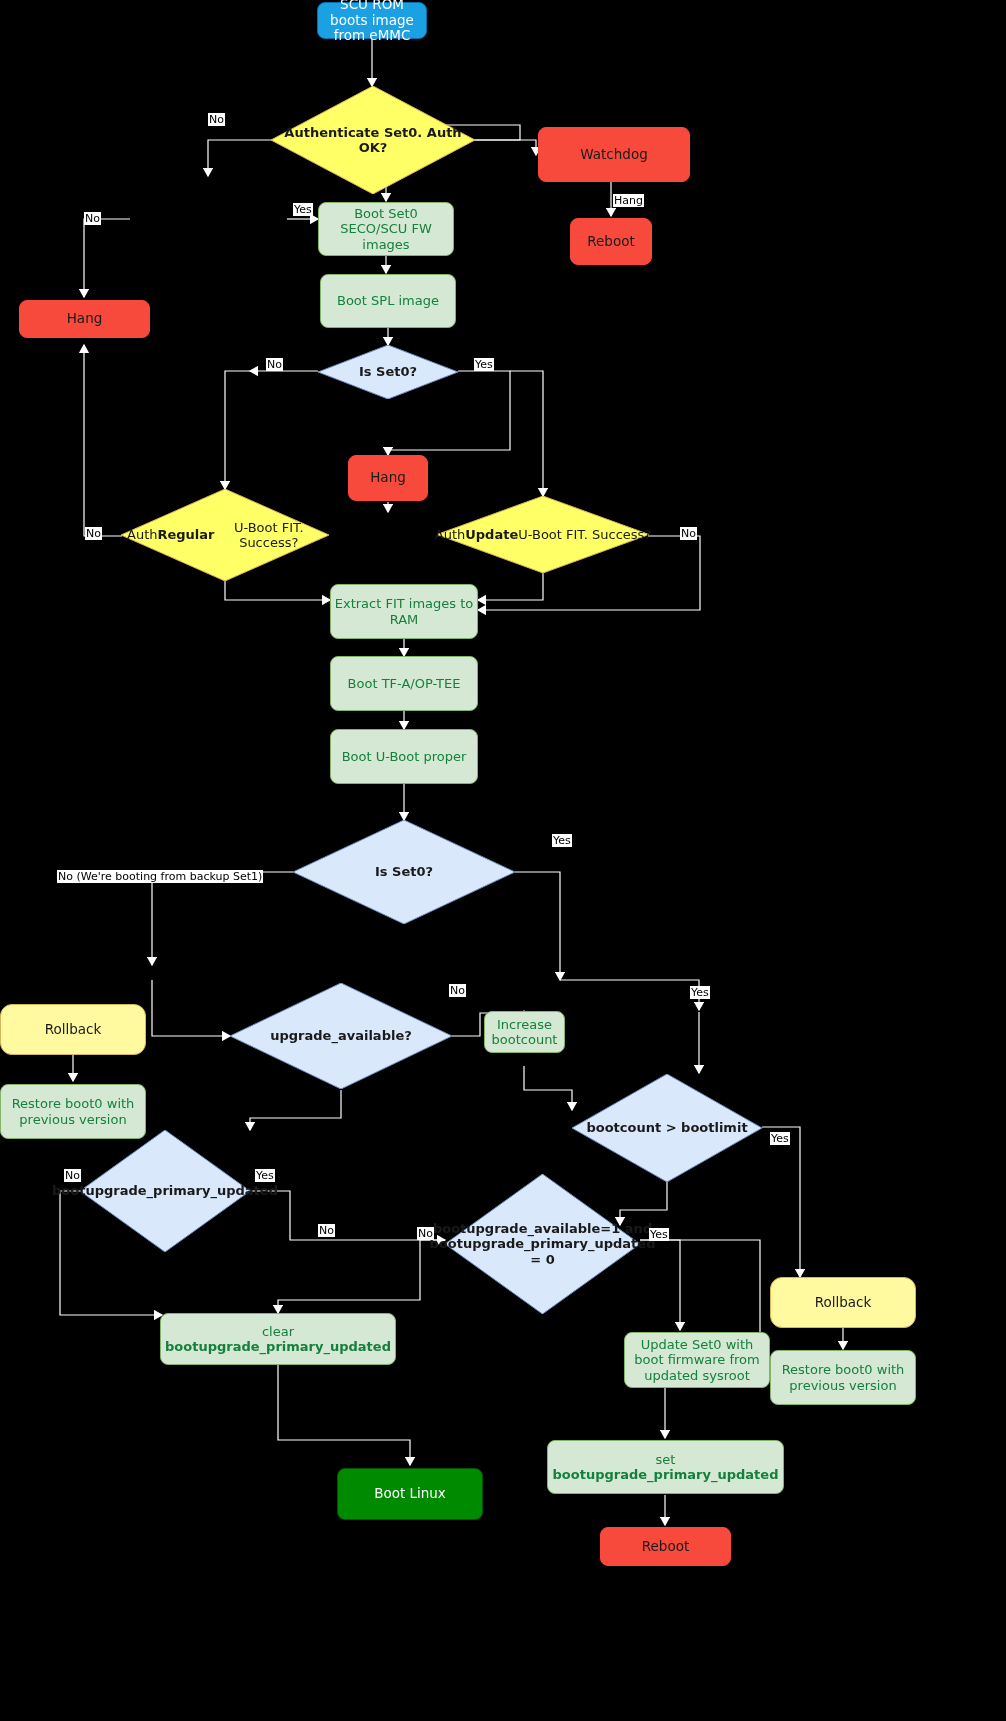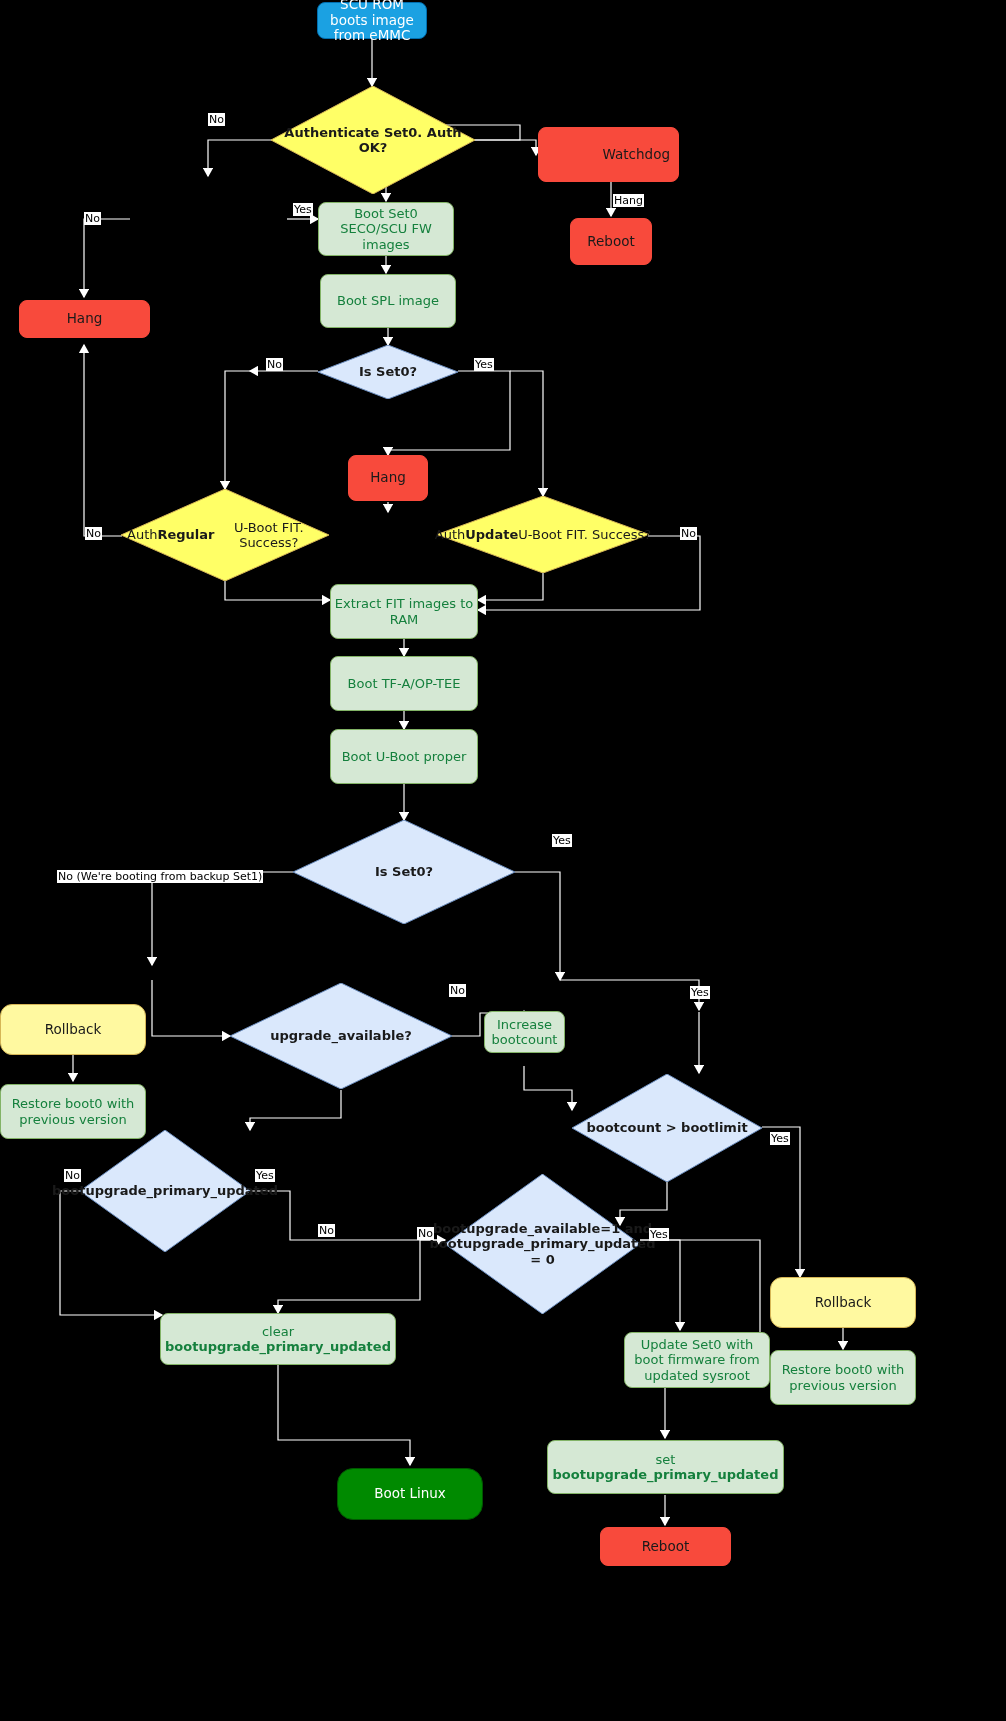--- a/index.html
+++ b/index.html
@@ -56,21 +56,21 @@
     border:1px solid #d6b656;
     border-radius:12px;
     color:#1a1a1a;
     font-size:13.5px;
     padding:4px 8px;
   }
   
   .green{
     background:#008a00;
     border:1px solid #005700;
-    border-radius:16px;
+    border-radius:8px;
     color:#ffffff;
     font-size:13.5px;
     padding:4px 8px;
   }
   
   .dia{
     position:absolute;
   }
   .dia .shape{
     position:absolute;
@@ -210,21 +210,21 @@
   <div class="dia yellow" style="left:271px;top:86px;width:204px;height:108px;">
     <span class="shape">
       <svg viewBox="0 0 204 108" preserveAspectRatio="none">
         <polygon points="102,0 204,54 102,108 0,54" fill="#ffff66" stroke="#d6b656" stroke-width="1"></polygon>
       </svg>
     </span>
     <span class="txt bold">Authenticate Set0. Auth OK?</span>
   </div>
 
 
-  <div class="node err" style="left:538px;top:127px;width:141px;height:55px;justify-content:flex-end;">
+  <div class="node err" style="left:538px;top:127px;width:152px;height:55px;">
     <span>Watchdog</span>
   </div>
 
   <div class="node err" style="left:570px;top:218px;width:82px;height:47px;">
     <span>Reboot</span>
   </div>
 
   <div class="node err" style="left:19px;top:300px;width:131px;height:38px;">
     <span>Hang</span>
   </div>

